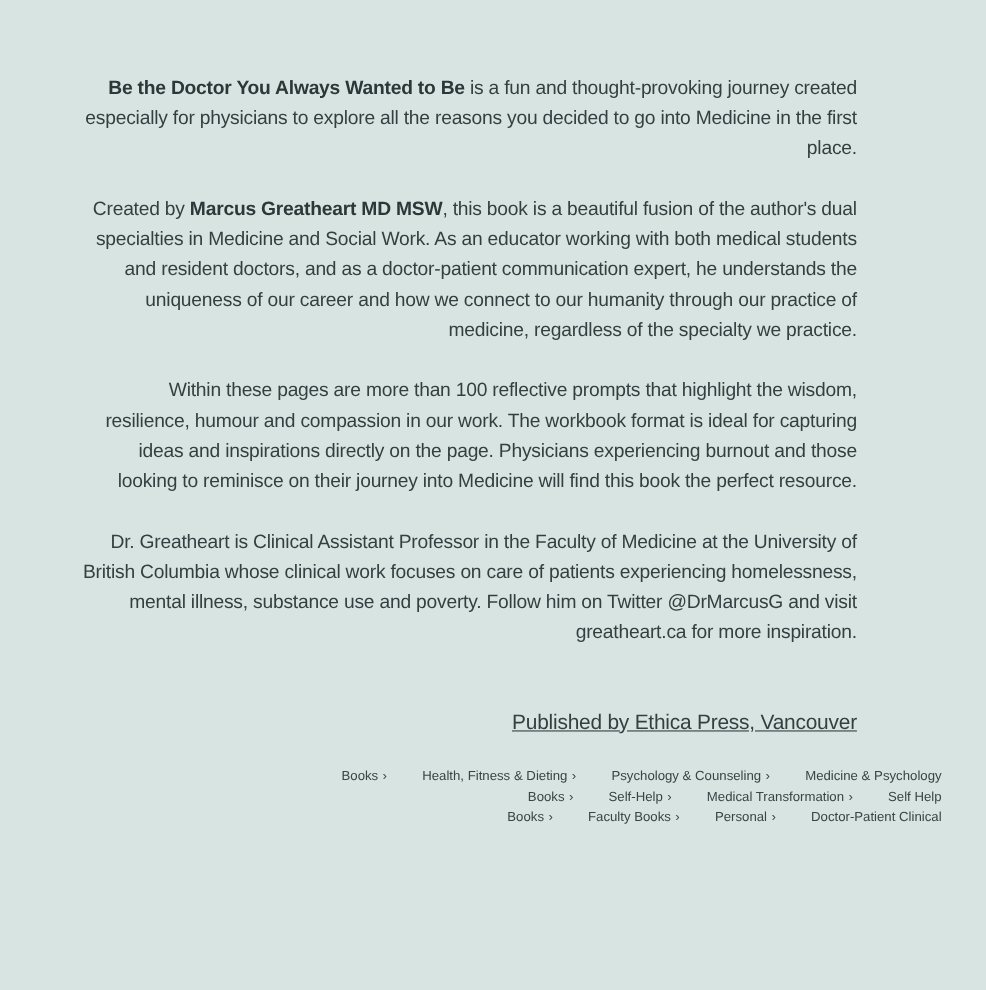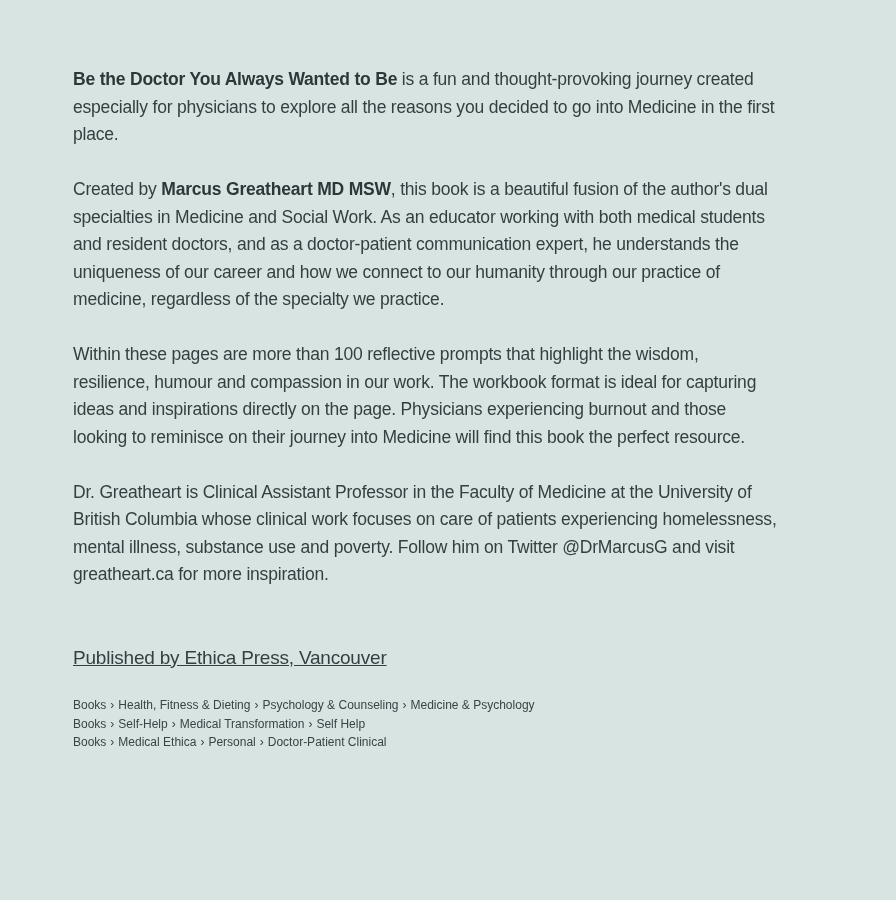--- a/index.html
+++ b/index.html
@@ -10,20 +10,21 @@
     width: 896px;
     height: 900px;
     background: #d8e4e1;
     font-family: "Liberation Sans", "DejaVu Sans", sans-serif;
     color: #343f41;
     overflow: hidden;
   }
   .content {
     box-sizing: border-box;
     padding: 66px 40px 0 73px;
+    text-align: right;
   }
   .body-text {
     font-size: 17.5px;
     line-height: 27.5px;
     letter-spacing: -0.2px;
     max-width: 706px;
     margin: 0 0 27.5px 0;
     font-weight: 400;
   }
   .body-text strong {
@@ -43,20 +44,21 @@
     font-size: 12px;
     line-height: 18.5px;
     color: #38444 6;
     color: #384446;
   }
   .crumb-row {
     white-space: nowrap;
   }
   .crumb {
     cursor: pointer;
+    margin-left: 28px;
   }
   .crumb-sep {
     margin: 0 4px;
   }
 </style>
 </head>
 <body>
 
 <main class="content">
 
@@ -71,17 +73,17 @@
   <p class="publisher-line">Published by Ethica Press, Vancouver</p>
 
   <nav class="crumbs">
     <div class="crumb-row">
       <span class="crumb">Books</span><span class="crumb-sep">›</span><span class="crumb">Health, Fitness &amp; Dieting</span><span class="crumb-sep">›</span><span class="crumb">Psychology &amp; Counseling</span><span class="crumb-sep">›</span><span class="crumb">Medicine &amp; Psychology</span>
     </div>
     <div class="crumb-row">
       <span class="crumb">Books</span><span class="crumb-sep">›</span><span class="crumb">Self-Help</span><span class="crumb-sep">›</span><span class="crumb">Medical Transformation</span><span class="crumb-sep">›</span><span class="crumb">Self Help</span>
     </div>
     <div class="crumb-row">
-      <span class="crumb">Books</span><span class="crumb-sep">›</span><span class="crumb">Medical Ethica</span><span class="crumb-sep">›</span><span class="crumb">Personal</span><span class="crumb-sep">›</span><span class="crumb">Doctor-Patient Clinical</span>
+      <span class="crumb">Books</span><span class="crumb-sep">›</span><span class="crumb">Faculty Books</span><span class="crumb-sep">›</span><span class="crumb">Personal</span><span class="crumb-sep">›</span><span class="crumb">Doctor-Patient Clinical</span>
     </div>
   </nav>
 
 </main>
 
 </body></html>

